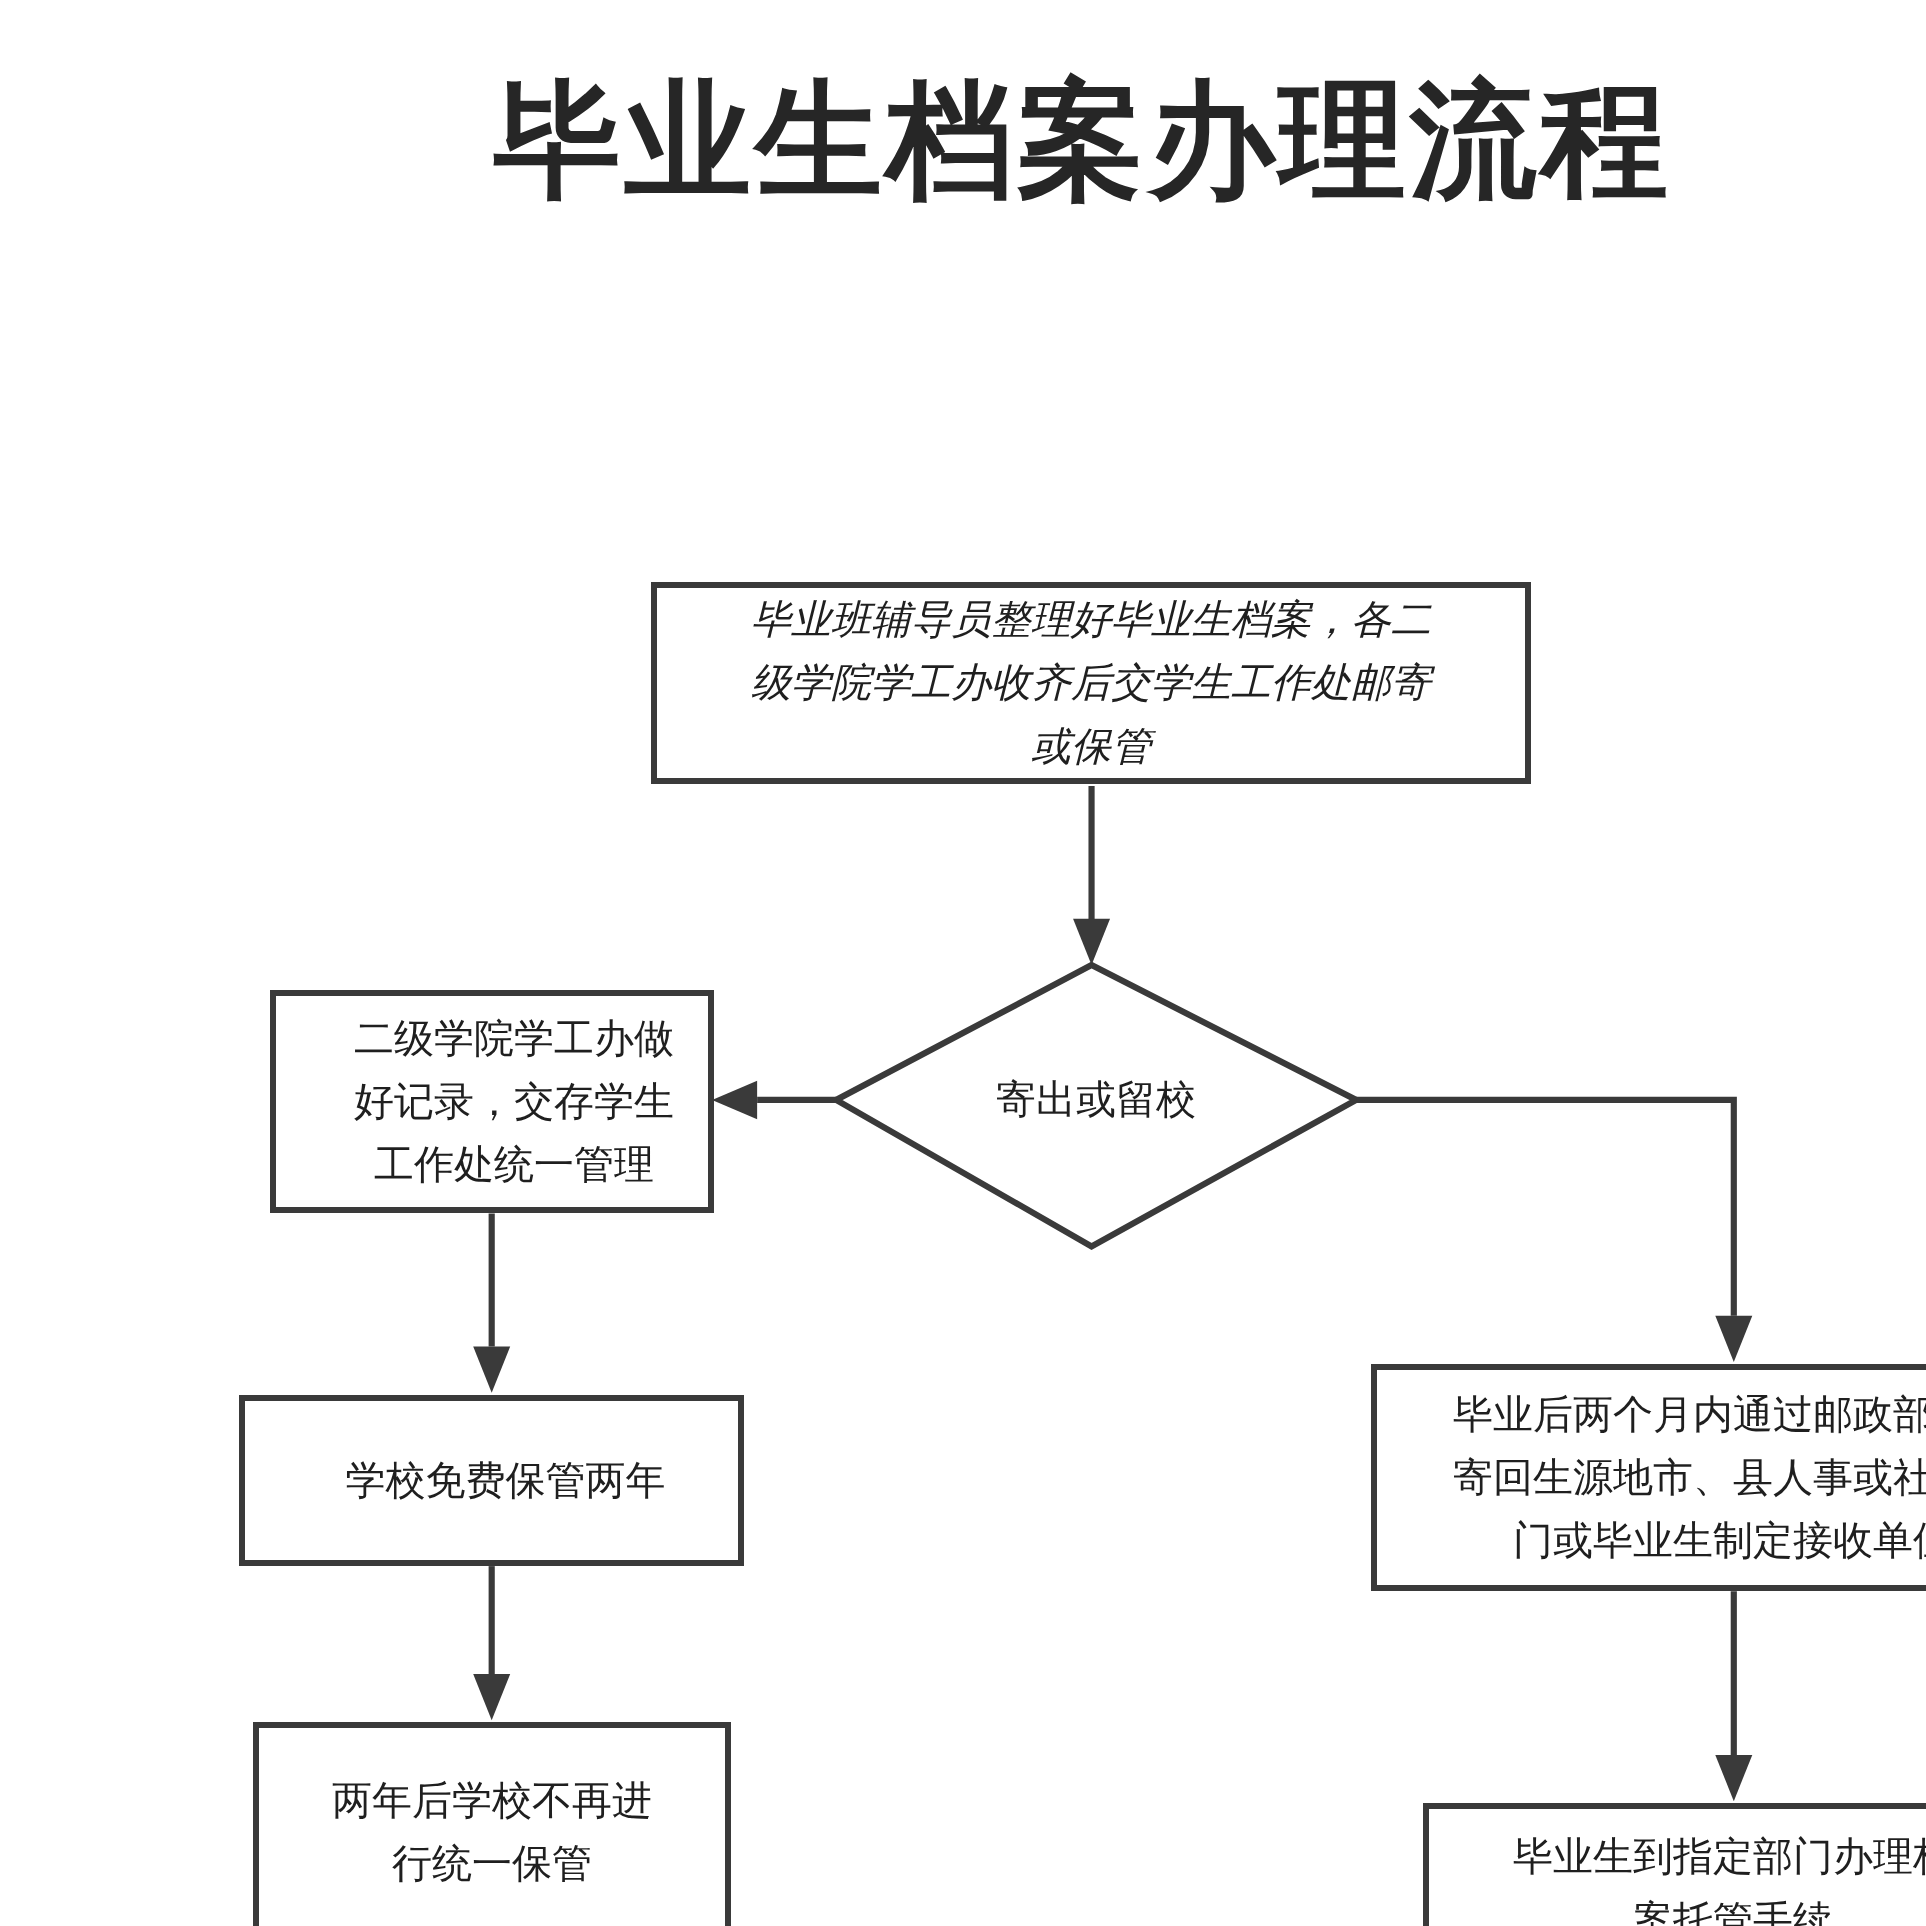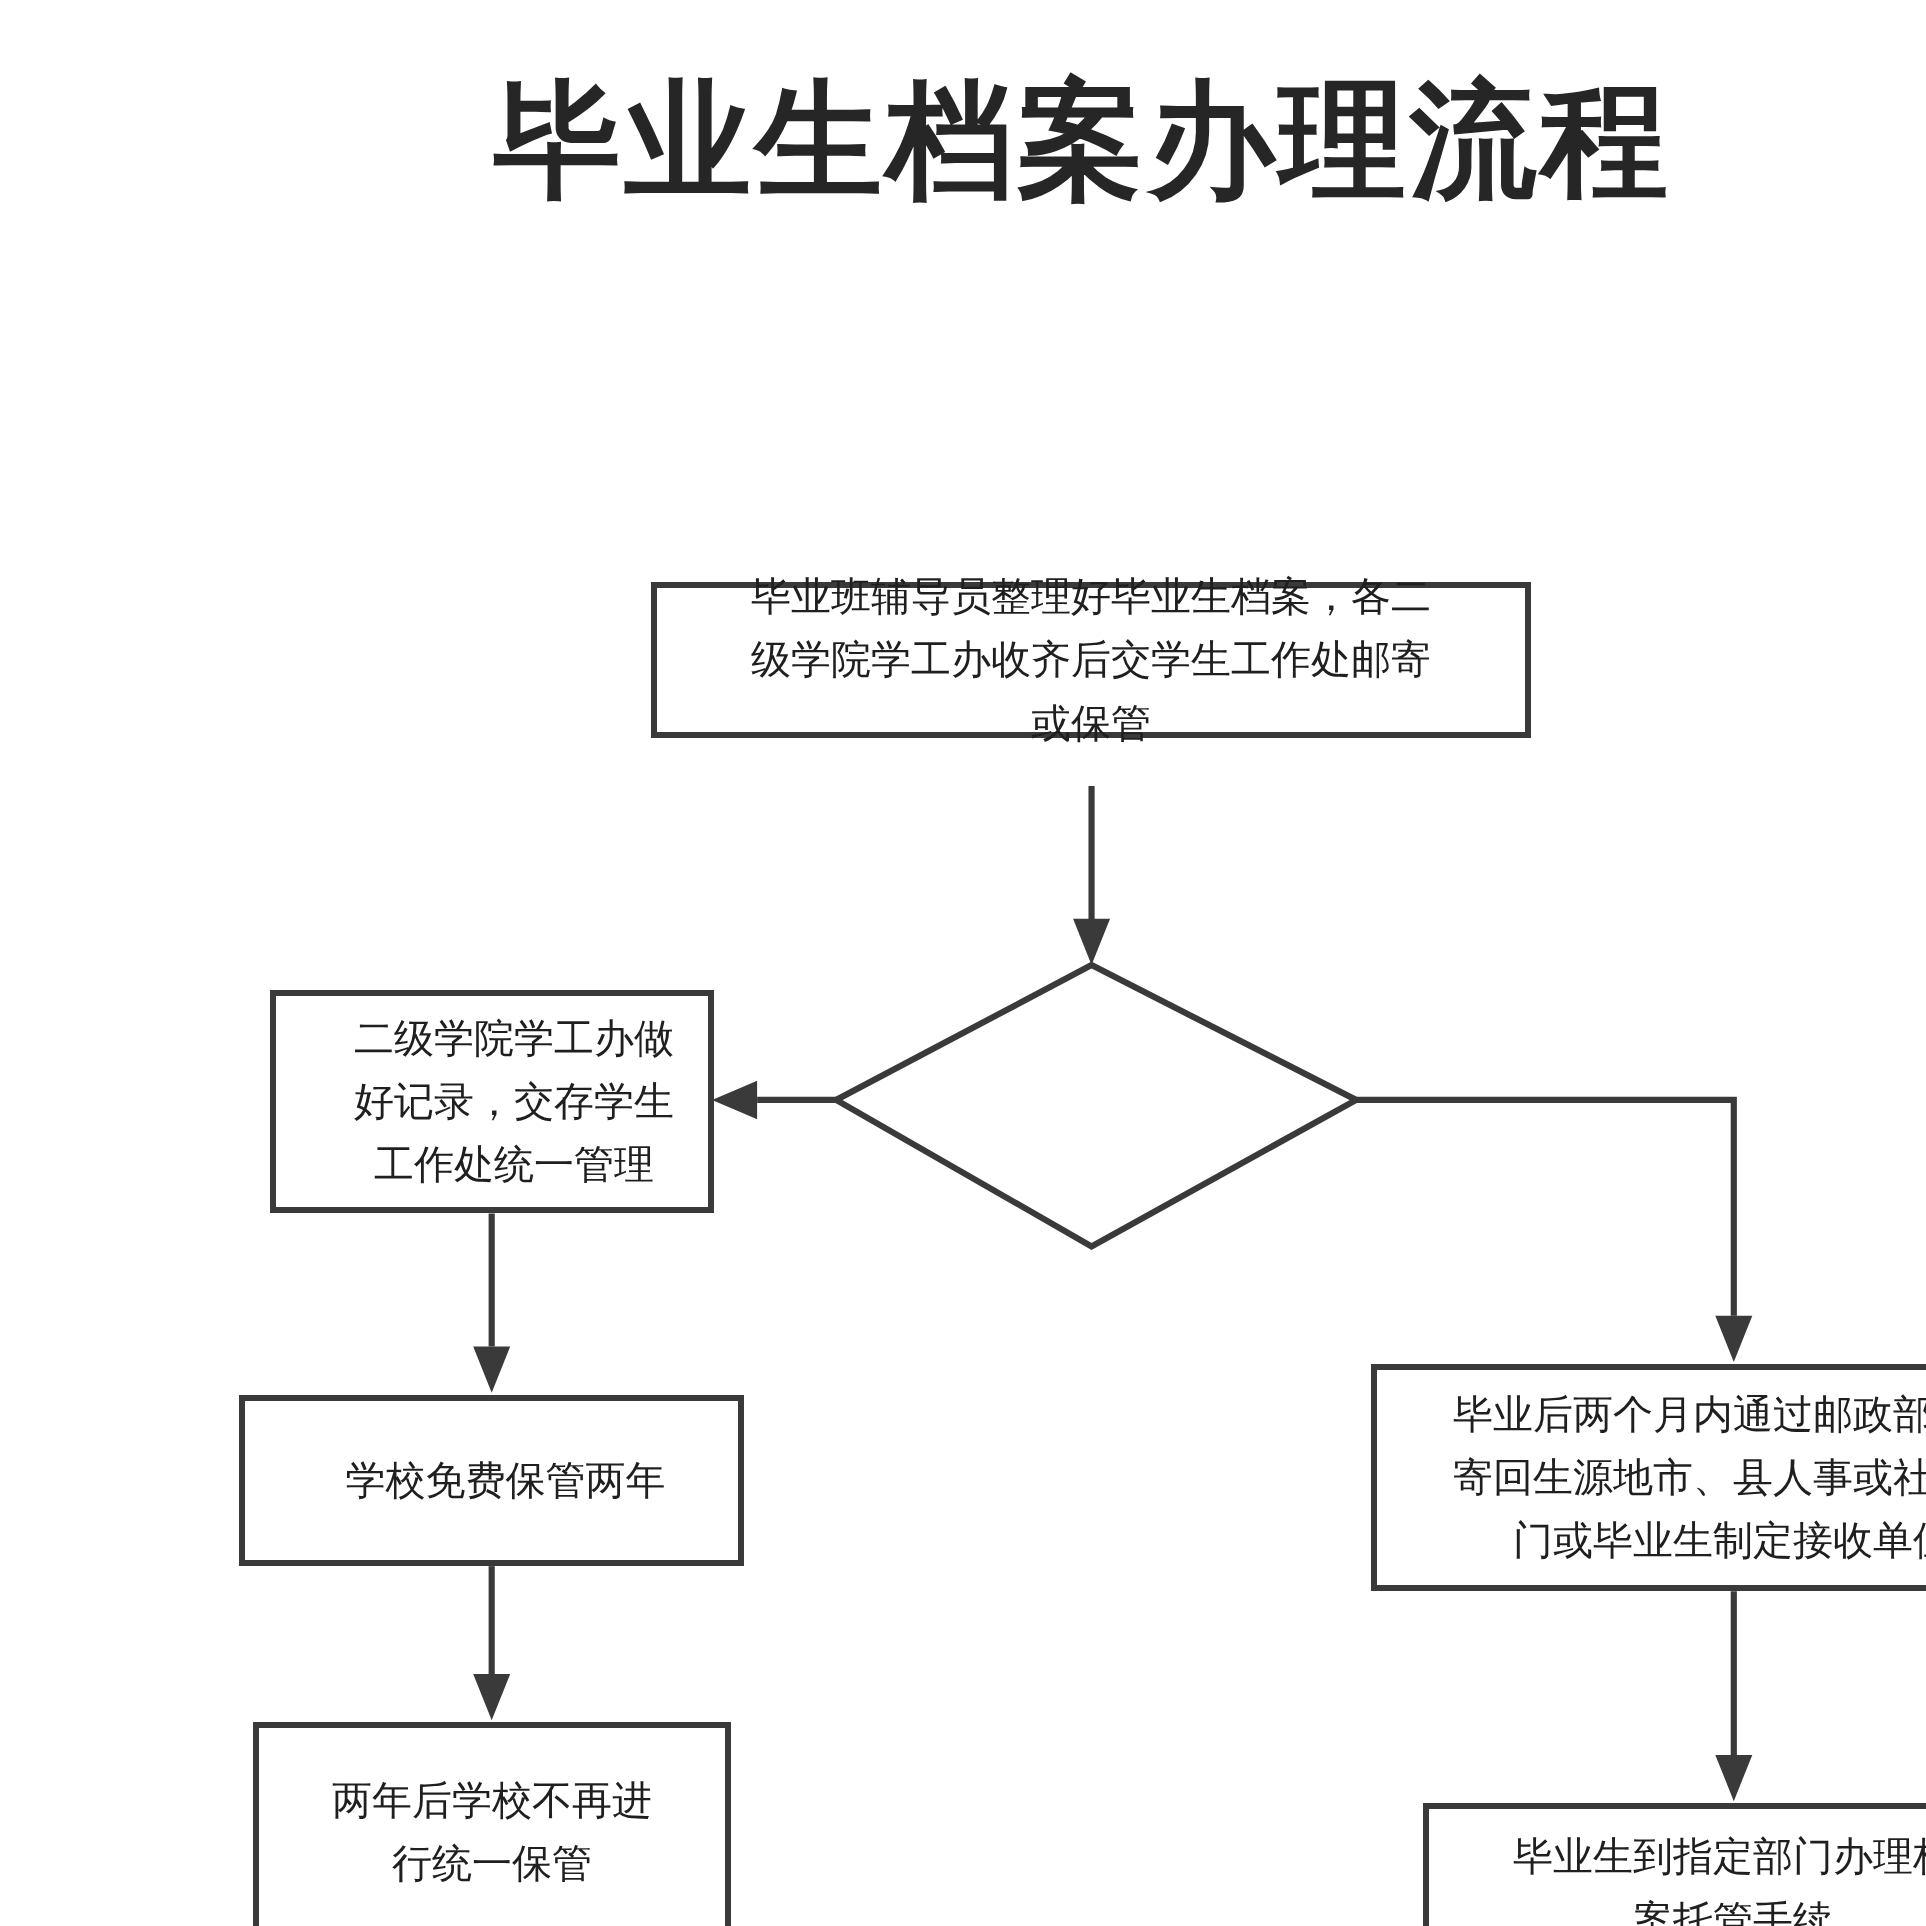--- a/index.html
+++ b/index.html
@@ -38,21 +38,21 @@
     background: #ffffff;
     display: flex;
     align-items: center;
     justify-content: center;
     text-align: center;
     font-size: 40px;
     line-height: 1.58;
     white-space: pre-line;
     color: #1f1f1f;
   }
-  #node-start       { left: 651px; top: 582px; width: 880px; height: 156px; }
+  #node-start       { left: 651px; top: 582px; width: 880px; height: 202px; font-style: italic; }
   #node-record      { left:  270px; top: 990px; width: 444px; height: 223px; padding-left: 44px; }
   #node-keep        { left:  239px; top: 1395px; width: 505px; height: 171px; padding-left: 28px; }
   #node-stop-keep   { left:  253px; top: 1722px; width: 478px; height: 220px; }
   #node-mail        { left: 1371px; top: 1364px; width: 724px; height: 227px; }
   #node-trusteeship { left: 1423px; top: 1803px; width: 620px; height: 171px; }
   .diamond-label {
     position: absolute;
     left: 836px; top: 1067px;
     width: 520px; height: 65px;
     display: flex;
@@ -123,20 +123,21 @@
     <g>
       <line x1="4500" y1="4130" x2="4500" y2="4555"></line>
       <polygon class="arrow-head" points="4452,4555 4548,4555 4500,4675"></polygon>
     </g>
   </svg>
 
   <div class="node" id="node-start">毕业班辅导员整理好毕业生档案，各二
 级学院学工办收齐后交学生工作处邮寄
 或保管</div>
 
+  <div class="diamond-label">寄出或留校</div>
 
   <div class="node" id="node-record">二级学院学工办做
 好记录，交存学生
 工作处统一管理</div>
 
   <div class="node" id="node-keep">学校免费保管两年</div>
 
   <div class="node" id="node-stop-keep">两年后学校不再进
 行统一保管</div>
 

